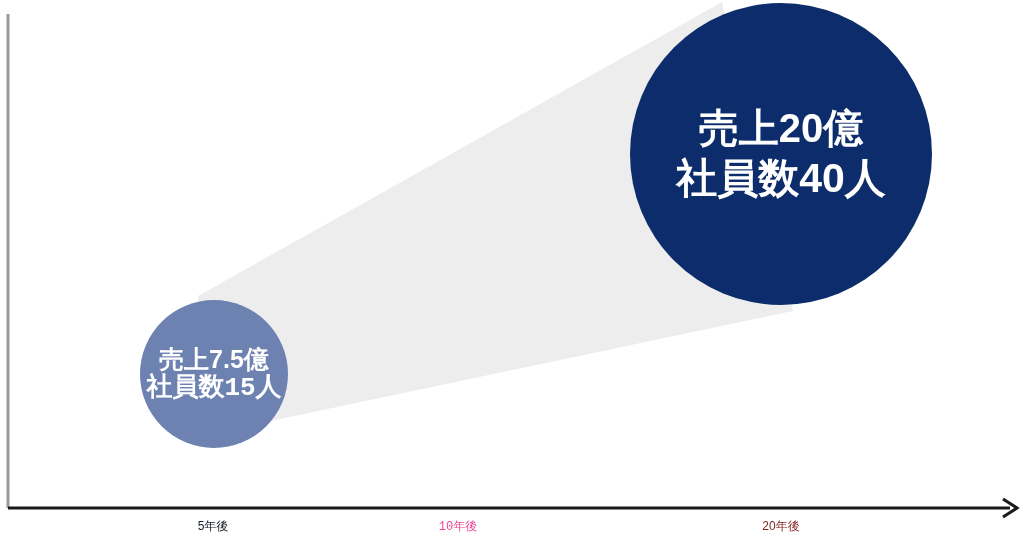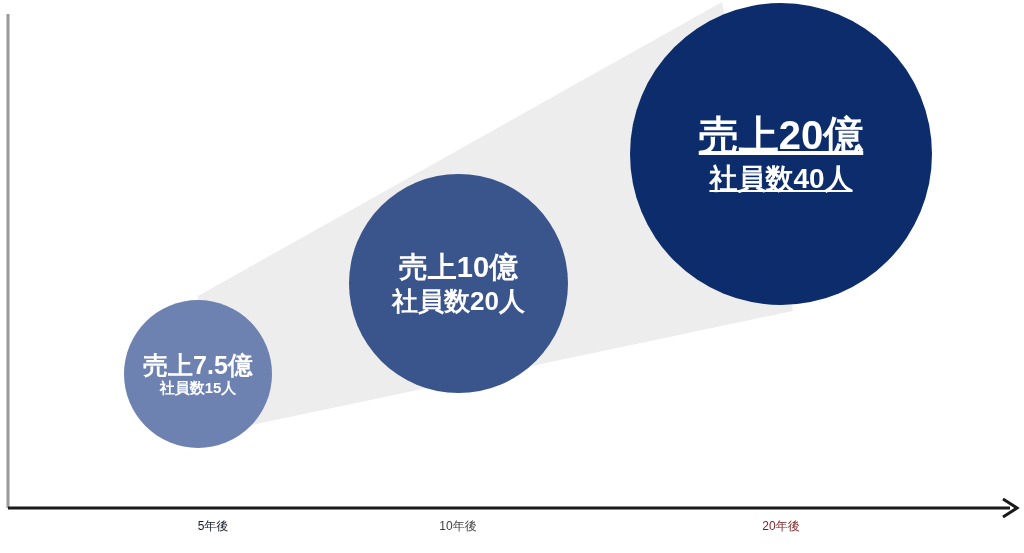--- a/index.html
+++ b/index.html
@@ -39,42 +39,42 @@
     box-sizing: border-box;
   }
   .bubble .line-primary,
   .bubble .line-secondary {
     white-space: nowrap;
     font-weight: bold;
     display: block;
   }
 
   #bubble-1 {
-    left: 124px;  top: 300px;
+    left: 140px;  top: 300px;
     width: 148px; height: 148px;
     background: #6d82b0;
   }
   #bubble-1 .line-primary   { font-size: 25px; margin-bottom: 1px; }
-  #bubble-1 .line-secondary { font-size: 15px; }
+  #bubble-1 .line-secondary { font-size: 26px; font-family: Liberation Mono, monospace; }
 
   #bubble-2 {
     left: 349px;  top: 174px;
     width: 219px; height: 219px;
     background: #3a548c;
   }
   #bubble-2 .line-primary   { font-size: 29px; margin-bottom: 3px; }
   #bubble-2 .line-secondary { font-size: 26px; }
 
   #bubble-3 {
     left: 630px;  top: 3px;
     width: 302px; height: 302px;
     background: #0c2c6b;
   }
   #bubble-3 .line-primary   { font-size: 40px; margin-bottom: 5px; }
-  #bubble-3 .line-secondary { font-size: 28px; }
+  #bubble-3 .line-secondary { font-size: 41px; }
 
   
   .tick-label {
     position: absolute;
     top: 518px;
     transform: translateX(-50%);
     font-size: 12px;
     color: #111827;
     white-space: nowrap;
   }
@@ -95,27 +95,23 @@
 
     <line id="x-axis-line" x1="8" y1="508" x2="1010" y2="508" stroke="#1a1a1a" stroke-width="3"></line>
     <polyline id="x-axis-arrowhead" points="1003,499 1017,508 1003,517" fill="none" stroke="#1a1a1a" stroke-width="3" stroke-linecap="butt" stroke-linejoin="miter"></polyline>
   </svg>
 
   <div class="bubble" id="bubble-1" style="background: rgb(109, 130, 176); width: 148px; height: 148px; color: rgb(255, 255, 255);">
     <span class="line-primary">売上7.5億</span>
     <span class="line-secondary">社員数15人</span>
   </div>
 
-  <div class="bubble" id="bubble-2" style="background: rgb(58, 84, 140); width: 219px; height: 219px; color: rgb(255, 255, 255);">
-    <span class="line-primary">売上10億</span>
-    <span class="line-secondary">社員数20人</span>
-  </div>
 
-  <div class="bubble" id="bubble-3" style="background: rgb(12, 44, 107); width: 302px; height: 302px; color: rgb(255, 255, 255); text-decoration: underline;">
+  <div class="bubble" id="bubble-3" style="background: rgb(12, 44, 107); width: 302px; height: 302px; color: rgb(255, 255, 255);">
     <span class="line-primary">売上20億</span>
     <span class="line-secondary">社員数40人</span>
   </div>
 
   <div class="tick-label" id="tick-0" style="color: rgb(17, 24, 39);">5年後</div>
-  <div class="tick-label" id="tick-1" style="color: #404040;">10年後</div>
+  <div class="tick-label" id="tick-1" style="color: #ec4899; font-family: Liberation Mono, monospace;">10年後</div>
   <div class="tick-label" id="tick-2" style="color: #7f1d1d;">20年後</div>
 
 </div>
 
 </body></html>

